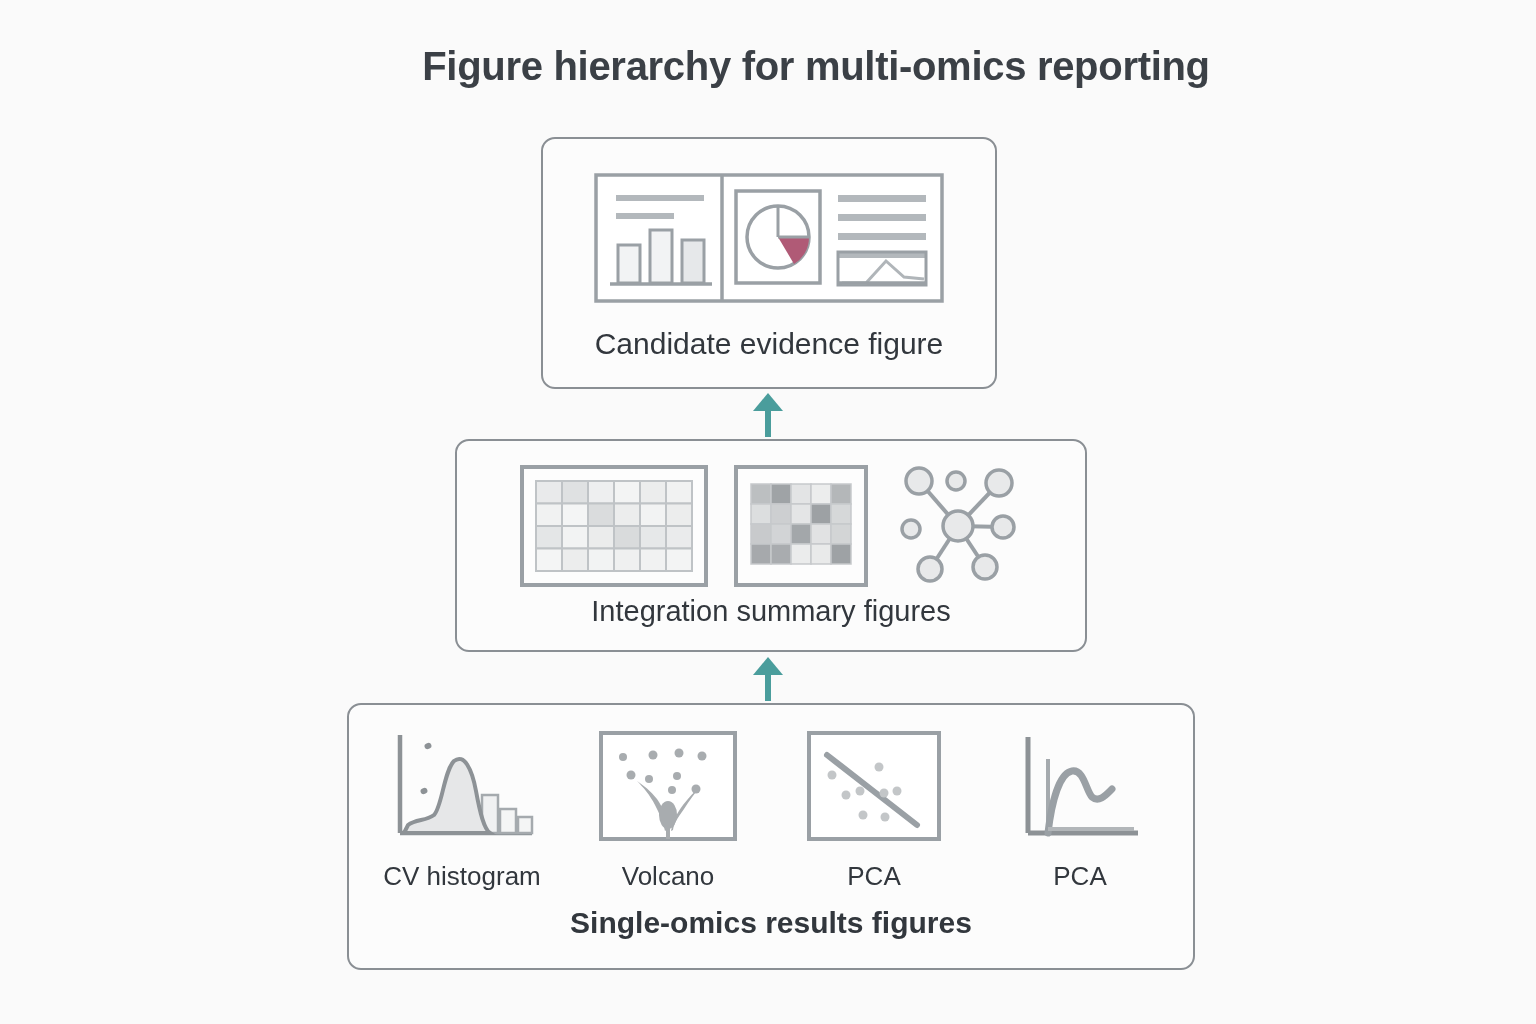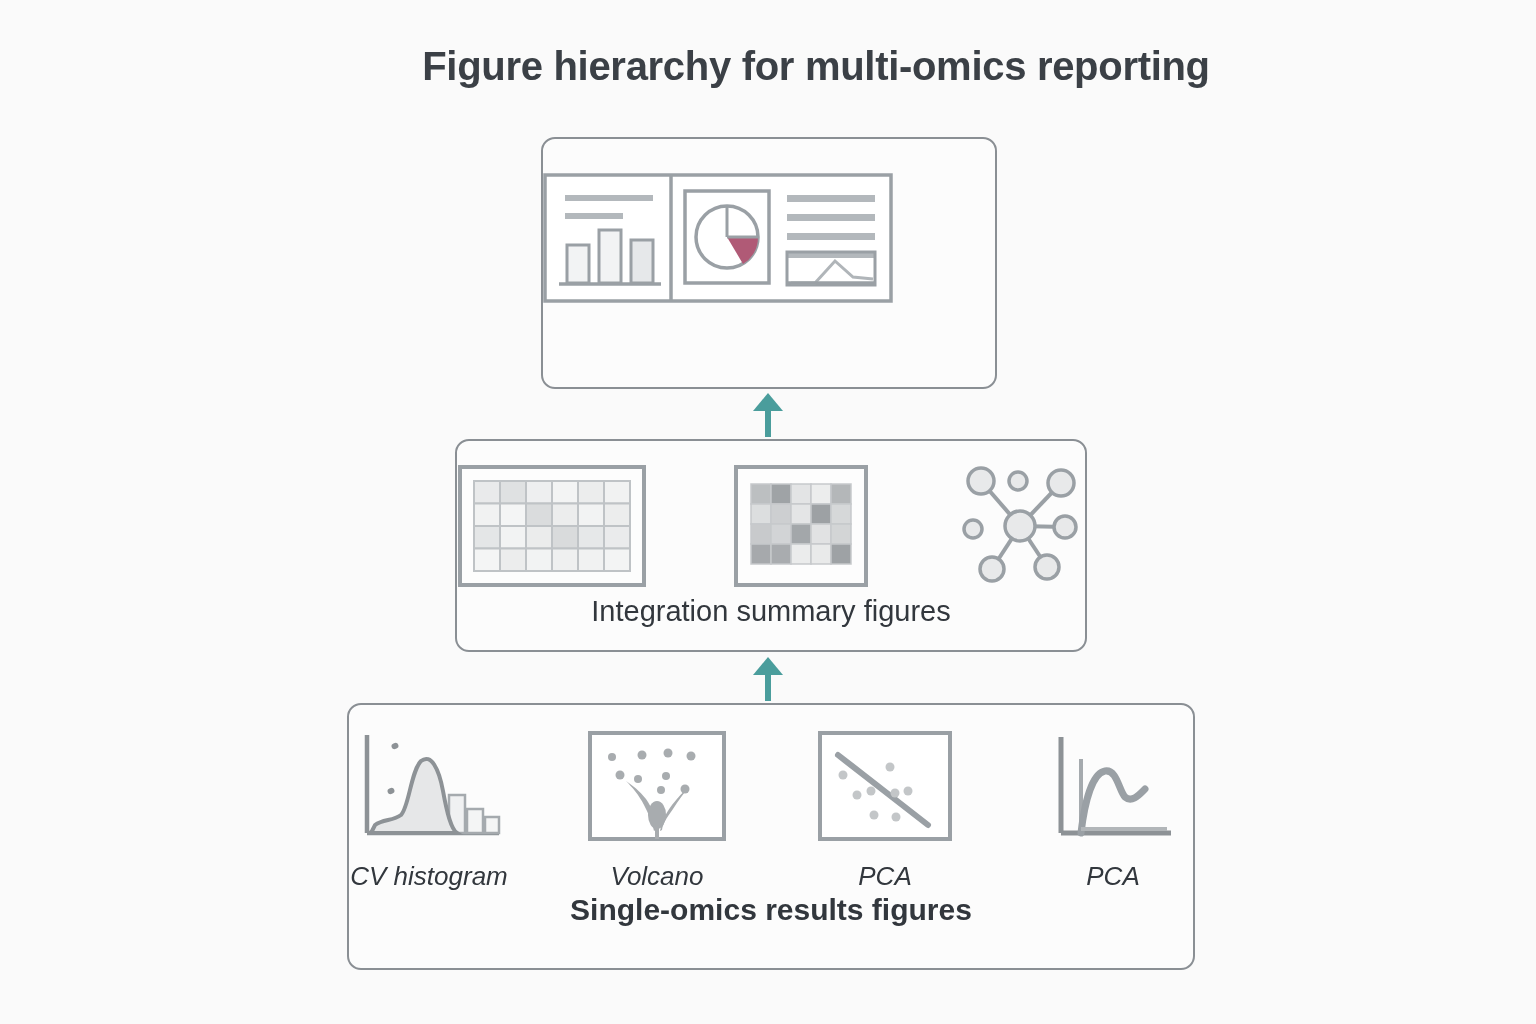--- a/index.html
+++ b/index.html
@@ -78,32 +78,31 @@
   }
 
   
   #tier-bottom {
     left: 347px;
     top: 703px;
     width: 848px;
     height: 267px;
   }
   #tier-bottom .tier-label {
-    bottom: 41px;
+    bottom: 28px;
     font-size: 30px;
     font-weight: bold;
   }
 
   
   .icon-row {
     position: absolute;
     display: flex;
     align-items: flex-start;
-    justify-content: space-between;
-    font-style: italic;
+    justify-content: center;
   }
 
   #top-icon-wrap {
     left: 0; top: 34px; width: 100%;
   }
 
   #mid-icon-row {
     left: 0; top: 20px; width: 100%;
     gap: 24px;
     align-items: center;
@@ -172,20 +171,21 @@
           <rect x="244" y="22" width="88" height="7" fill="#b3b8bc"></rect>
           <rect x="244" y="41" width="88" height="7" fill="#b3b8bc"></rect>
           <rect x="244" y="60" width="88" height="7" fill="#b3b8bc"></rect>
           <rect x="244" y="79" width="88" height="6" fill="#b3b8bc"></rect>
           <rect x="244" y="79" width="88" height="33" fill="none" stroke="#9aa0a5" stroke-width="3"></rect>
           <path d="M248 110 L272 110 L292 88 L310 104 L330 106" fill="none" stroke="#b0b5b9" stroke-width="3"></path>
           <line x1="244" y1="110" x2="332" y2="110" stroke="#9aa0a5" stroke-width="3.5"></line>
         </svg>
       </span>
     </div>
+    <div class="tier-label">Candidate evidence figure</div>
   </div>
 
   <div class="arrow" id="arrow-mid-to-top">
     <svg width="40" height="48" viewBox="0 0 40 48">
       <line x1="20" y1="46" x2="20" y2="14" stroke="#4a9d9c" stroke-width="6"></line>
       <path d="M20 2 L35 20 L5 20 Z" fill="#4a9d9c"></path>
     </svg>
   </div>
 
   <div class="tier" id="tier-mid">

